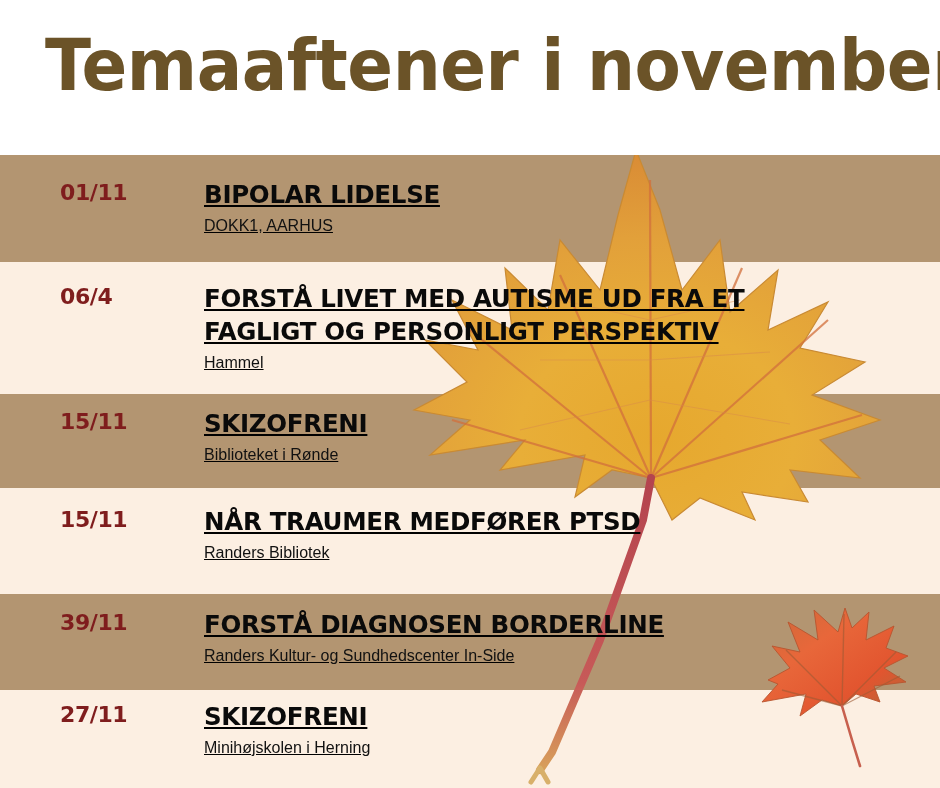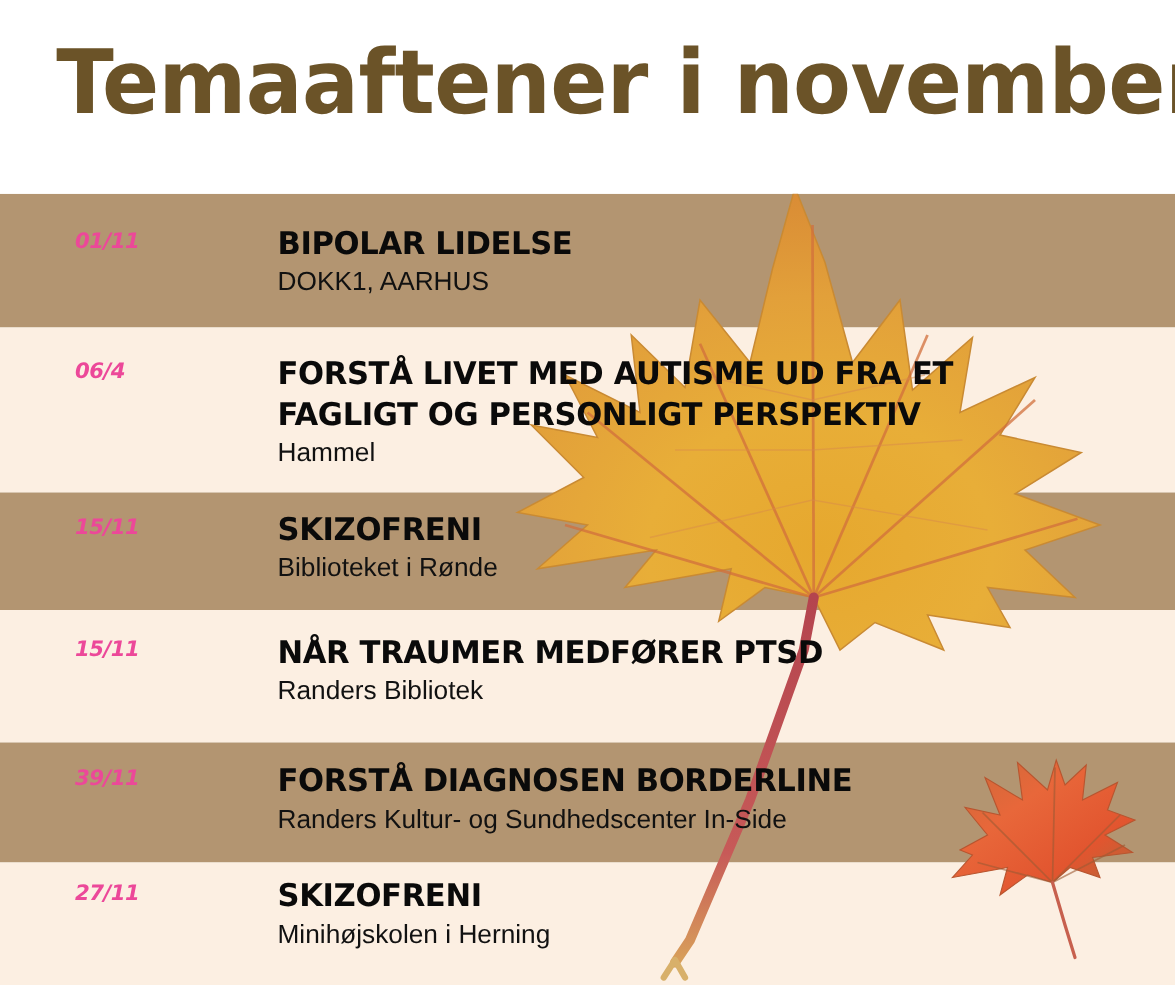--- a/index.html
+++ b/index.html
@@ -78,48 +78,48 @@
     left: 0;
     width: 940px;
     z-index: 4;
   }
   .row-date {
     position: absolute;
     left: 60px;
     width: 150px;
     font-family: "DejaVu Sans", sans-serif;
     font-weight: bold;
-    font-size: 17px;
+    font-size: 22px;
     line-height: 30px;
-    color: #ec4899;
+    color: #7f1d1d;
     letter-spacing: -0.4px;
     white-space: nowrap;
-    font-style: italic;
   }
   .row-body {
     position: absolute;
-    left: 222px;
+    left: 204px;
     width: 700px;
+    text-decoration: underline;
   }
   .row-title {
     font-family: "DejaVu Sans", sans-serif;
     font-weight: bold;
     font-size: 25px;
     line-height: 33px;
     letter-spacing: -0.3px;
     color: #0a0a0a;
     white-space: pre-line;
     transform: scaleX(0.98);
     transform-origin: left top;
   }
   .row-venue {
     margin-top: 1px;
     font-family: "Liberation Sans", sans-serif;
     font-weight: normal;
-    font-size: 21px;
+    font-size: 16px;
     line-height: 27px;
     letter-spacing: 0px;
     color: #111111;
     white-space: nowrap;
   }
 
   #row-0 { top: 178px; }
   #row-1 { top: 282px; }
   #row-2 { top: 407px; }
   #row-3 { top: 505px; }

